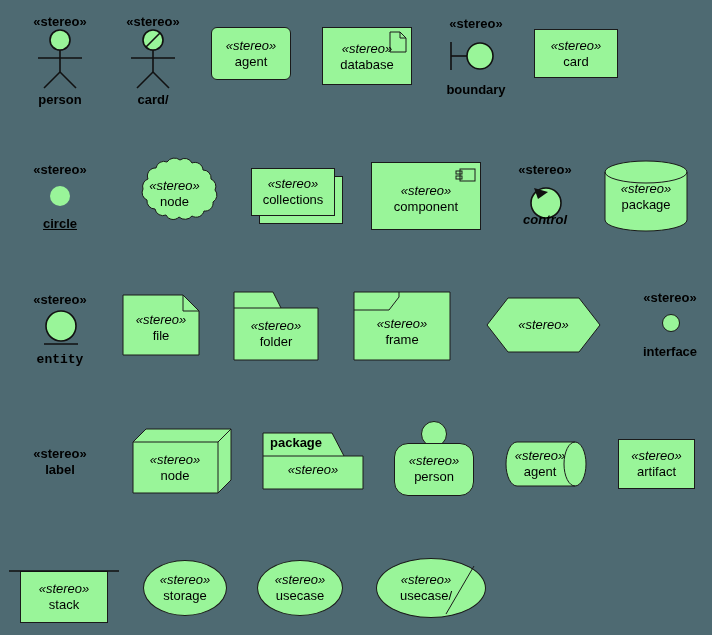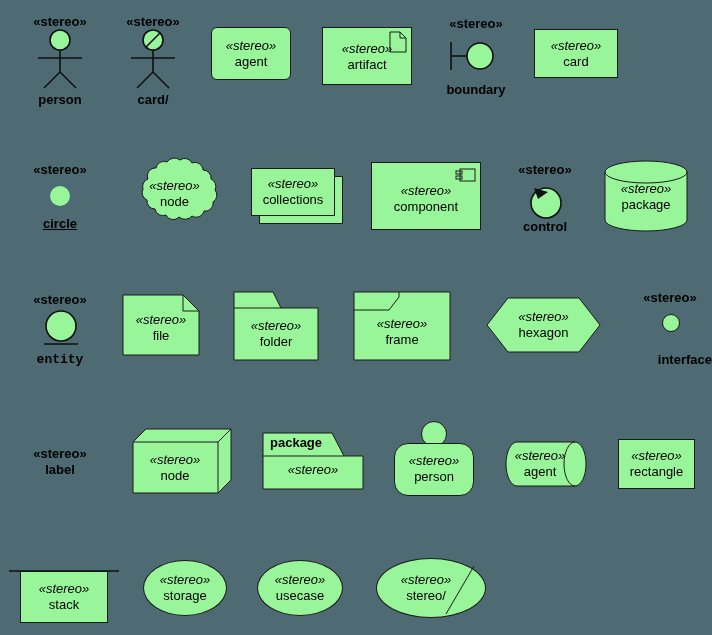--- a/index.html
+++ b/index.html
@@ -89,21 +89,21 @@
   </div>
 
   <div class="cell" style="left:322px;top:27px;width:90px;height:58px;">
     <div class="shape" style="left:0;top:0;width:90px;height:58px;"></div>
     <svg class="svgshape" style="left:66px;top:4px;" width="20" height="22" viewBox="0 0 20 22">
       <path class="line" d="M2 1 H12 L18 7 V21 H2 Z"></path>
       <path class="line" d="M12 1 V7 H18"></path>
     </svg>
     <div class="inner" style="top:52%;">
       <span class="stereo">«stereo»</span>
-      <span class="nm">artifact</span>
+      <span class="nm">database</span>
     </div>
   </div>
 
   <div class="cell" style="left:434px;top:10px;width:84px;height:90px;">
     <div class="lbl outside" style="position:absolute;left:0;width:84px;top:6px;">«stereo»</div>
     <svg class="svgshape" style="left:12px;top:26px;" width="62" height="40" viewBox="0 0 62 40">
       <line class="thick" x1="5" y1="6" x2="5" y2="34"></line>
       <line class="thick" x1="5" y1="20" x2="22" y2="20"></line>
       <circle cx="34" cy="20" r="13" fill="#99f599" stroke="#111" stroke-width="1.6"></circle>
     </svg>
@@ -156,21 +156,21 @@
       <span class="nm">component</span>
     </div>
   </div>
 
   <div class="cell" style="left:503px;top:160px;width:84px;height:75px;">
     <div class="lbl outside" style="position:absolute;left:0;width:84px;top:2px;">«stereo»</div>
     <svg class="svgshape" style="left:22px;top:20px;" width="42" height="42" viewBox="0 0 42 42">
       <circle cx="21" cy="23" r="15" fill="#99f599" stroke="#111" stroke-width="1.6"></circle>
       <path class="solidblk" d="M9,8 L23,12 L13,19 Z"></path>
     </svg>
-    <div class="lbl outside" style="position:absolute;left:0;width:84px;top:59px;">control</div>
+    <div class="lbl outside" style="position:absolute;left:0;width:84px;top:52px;font-style:italic;">control</div>
   </div>
 
   <div class="cell" style="left:604px;top:160px;width:84px;height:72px;">
     <svg class="svgshape" style="left:0;top:0;" width="84" height="72" viewBox="0 0 84 72">
       <path class="fillpath" d="M1,12 a41,11 0 0 1 82,0 V60 a41,11 0 0 1 -82,0 Z"></path>
       <path class="line" d="M1,12 a41,11 0 0 0 82,0"></path>
     </svg>
     <div class="inner" style="top:52%;">
       <span class="stereo">«stereo»</span>
       <span class="nm">package</span>
@@ -218,28 +218,27 @@
       <span class="nm">frame</span>
     </div>
   </div>
 
   <div class="cell" style="left:486px;top:297px;width:115px;height:56px;">
     <svg class="svgshape" style="left:0;top:0;" width="115" height="56" viewBox="0 0 115 56">
       <path class="fillpath" d="M1,28 L22,1 H93 L114,28 L93,55 H22 Z"></path>
     </svg>
     <div class="inner" style="top:50%;">
       <span class="stereo">«stereo»</span>
-      <span class="nm">hexagon</span>
     </div>
   </div>
 
   <div class="cell" style="left:628px;top:288px;width:84px;height:78px;">
     <div class="lbl outside" style="position:absolute;left:0;width:84px;top:2px;">«stereo»</div>
     <div class="shape circle" style="left:34px;top:26px;width:18px;height:18px;"></div>
-    <div class="lbl outside" style="position:absolute;left:0;width:84px;top:64px;text-align:right;">interface</div>
+    <div class="lbl outside" style="position:absolute;left:0;width:84px;top:56px;">interface</div>
   </div>
 
   <div class="cell" style="left:18px;top:446px;width:84px;height:40px;">
     <div class="lbl outside" style="position:absolute;left:0;width:84px;top:0;">«stereo»</div>
     <div class="lbl outside" style="position:absolute;left:0;width:84px;top:16px;">label</div>
   </div>
 
   <div class="cell" style="left:132px;top:428px;width:100px;height:66px;">
     <svg class="svgshape" style="left:0;top:0;" width="100" height="66" viewBox="0 0 100 66">
       <path class="fillpath" d="M1,14 L14,1 H99 V52 L86,65 H1 Z"></path>
@@ -278,21 +277,21 @@
     <div class="inner" style="left:0;width:70px;top:23px;">
       <span class="stereo">«stereo»</span>
       <span class="nm">agent</span>
     </div>
   </div>
 
   <div class="cell" style="left:618px;top:439px;width:77px;height:50px;">
     <div class="shape" style="left:0;top:0;width:77px;height:50px;"></div>
     <div class="inner">
       <span class="stereo">«stereo»</span>
-      <span class="nm">rectangle</span>
+      <span class="nm">artifact</span>
     </div>
   </div>
 
   <div class="cell" style="left:8px;top:565px;width:112px;height:58px;">
     <div class="shape" style="left:12px;top:6px;width:88px;height:52px;"></div>
     <svg class="svgshape" style="left:0;top:0;" width="112" height="14" viewBox="0 0 112 14">
       <line class="thick" x1="1" y1="6" x2="111" y2="6"></line>
     </svg>
     <div class="inner" style="left:12px;width:88px;top:32px;">
       <span class="stereo">«stereo»</span>
@@ -316,17 +315,17 @@
     </div>
   </div>
 
   <div class="cell" style="left:376px;top:558px;width:110px;height:60px;">
     <div class="shape" style="left:0;top:0;width:110px;height:60px;border-radius:50%;"></div>
     <svg class="svgshape" style="left:0;top:0;" width="110" height="60" viewBox="0 0 110 60">
       <line class="line" x1="98" y1="8" x2="70" y2="56"></line>
     </svg>
     <div class="inner" style="left:0;width:100px;top:30px;">
       <span class="stereo">«stereo»</span>
-      <span class="nm">stereo/</span>
+      <span class="nm">usecase/</span>
     </div>
   </div>
 
 </div>
 
 </body></html>

